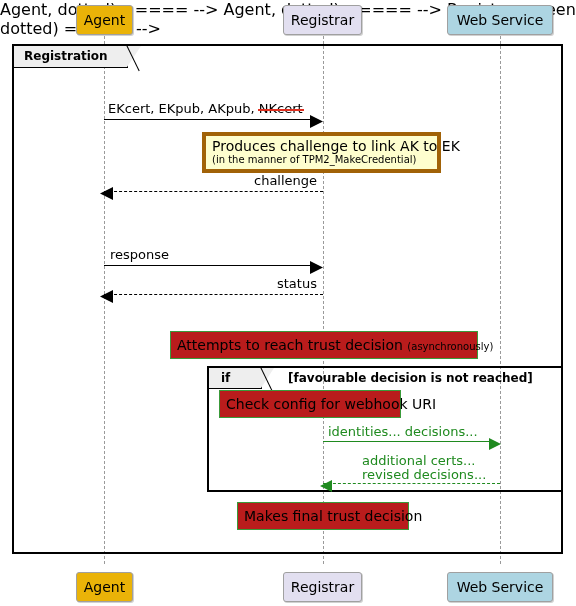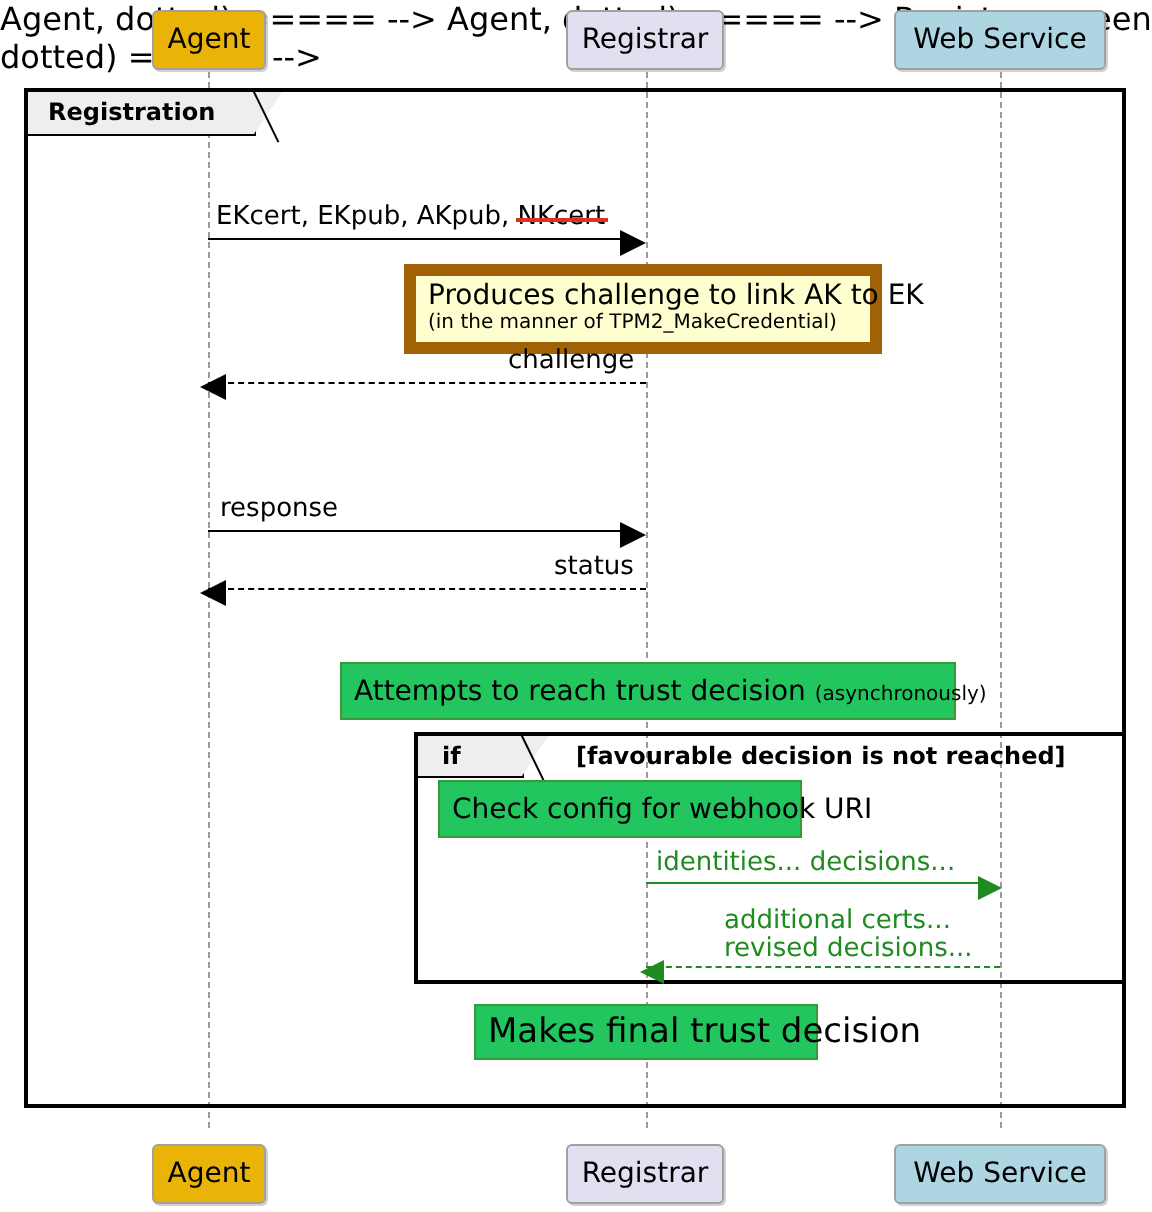--- a/index.html
+++ b/index.html
@@ -67,24 +67,24 @@
   
   .note {
     position: absolute;
     box-sizing: border-box;
     padding: 2px 6px 3px 6px;
     white-space: nowrap;
     color: #000000;
   }
   .note-yellow {
     background: #FEFECE;
-    border: 6px solid #a16207;
+    border: 4px solid #a16207;
   }
   .note-green {
-    background: #22c55e;
+    background: #b91c1c;
     border: 1px solid #3a9a3a;
   }
   .note-title {
     font-size: 14px;
     line-height: 16px;
     display: block;
   }
   .note-sub {
     font-size: 10px;
     line-height: 12px;
@@ -243,21 +243,21 @@
   <div class="msg-label green" style="left:362px; top:467px;">revised decisions...</div>
   <div class="msg-line msg-dotted-g" style="left:323px; top:483px; width:177px;"></div>
   <div class="arrowhead" style="left:320px; top:477px;">
     <svg width="13" height="12" viewBox="0 0 13 12">
         <path d="M12 0 L0 6 L12 12 Z" fill="#1f8a1f"></path>
       </svg>
   </div>
 
   
   <div class="note note-green" style="left:237px; top:502px; width:172px; padding-top:3px; padding-bottom:4px;">
-    <span style="font-size:17px; line-height:17px;">Makes final trust decision</span>
+    <span style="font-size:14px; line-height:17px;">Makes final trust decision</span>
   </div>
 
   
   <div class="participant p-agent" style="left:76px; top:572px; width:57px;">
     <span>Agent</span>
   </div>
   <div class="participant p-reg" style="left:283px; top:572px; width:79px;">
     <span>Registrar</span>
   </div>
   <div class="participant p-web" style="left:447px; top:572px; width:106px;">

